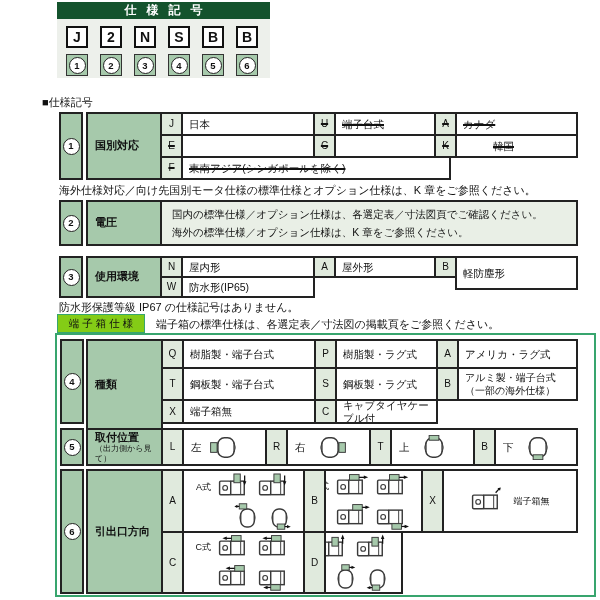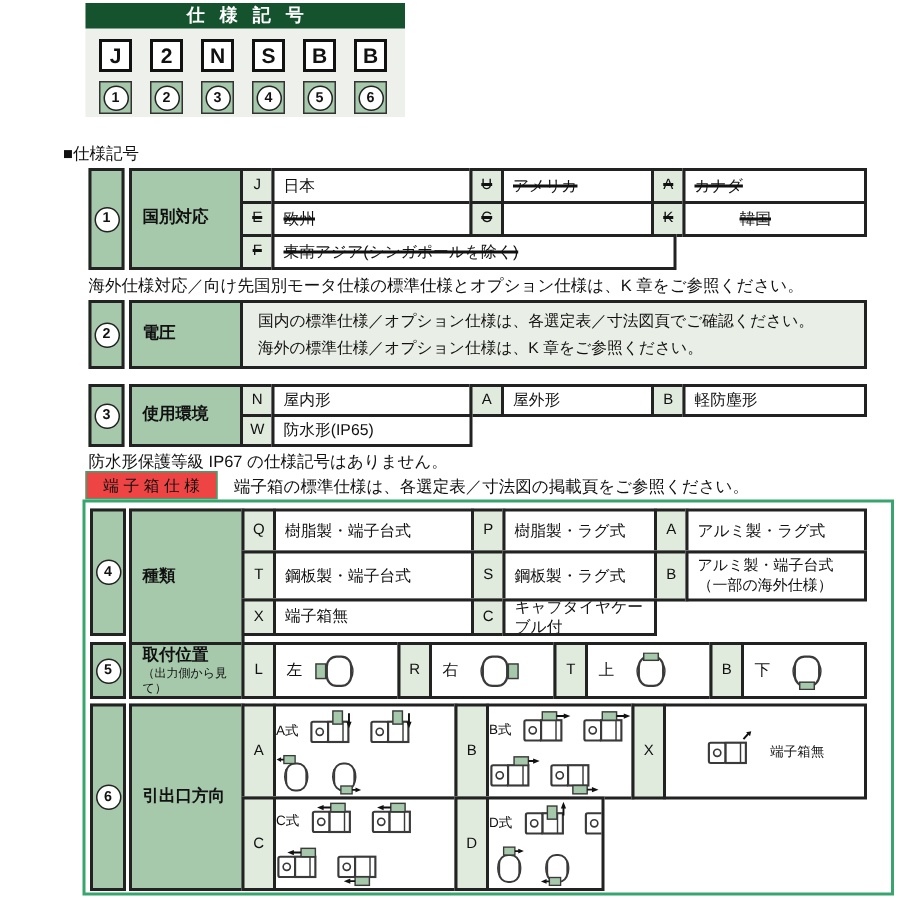--- a/index.html
+++ b/index.html
@@ -27,34 +27,34 @@
   .coderow.digits{margin-top:6px;}
   .codeL{width:22px;height:22px;box-sizing:border-box;border:2px solid #111;background:#fff;
          font-weight:bold;font-size:14px;display:flex;align-items:center;justify-content:center;}
   .codeN{width:22px;height:22px;box-sizing:border-box;border:1.5px solid #333;background:#a6c9ab;
          display:flex;align-items:center;justify-content:center;}
 
   .heading{position:absolute;left:42px;top:95px;font-size:11px;}
   .note{position:absolute;font-size:11px;}
 
   .tag{position:absolute;left:57px;top:314px;width:88px;height:19px;box-sizing:border-box;
-       border:1.8px solid #38a56e;background:#ef4444;display:flex;align-items:center;justify-content:center;
+       border:1.8px solid #38a56e;background:#84cc16;display:flex;align-items:center;justify-content:center;
        font-size:10.5px;letter-spacing:3px;text-indent:3px;}
   .greenbox{position:absolute;left:55px;top:333px;width:541px;height:264px;box-sizing:border-box;
             border:2px solid #38a56e;background:#fff;}
 
   .vdesc{background:#e9efe6;flex-direction:column;align-items:flex-start;justify-content:center;
          padding-left:10px;font-size:10.5px;line-height:1.75;}
   .twoline{flex-direction:column;align-items:flex-start;justify-content:center;font-size:10px;line-height:1.3;}
 
   .sub{font-size:8px;font-weight:normal;display:block;}
   .lblcol{flex-direction:column;align-items:flex-start;justify-content:center;font-family:Liberation Serif, serif;}
 
   .mtarea{gap:7px;padding-left:7px;}
-  .dgarea{flex-direction:column;justify-content:center;align-items:flex-start;row-gap:1px;padding:2px 0;}
+  .dgarea{flex-direction:column;justify-content:center;align-items:flex-end;row-gap:1px;padding:2px 10px;}
   .dgrow{display:flex;align-items:center;gap:5px;}
   .dgl{font-size:9px;margin-right:2px;white-space:nowrap;}
   .xtext{font-size:9px;margin-left:8px;}
 
   
   .mo{fill:#fff;stroke:#3a3a3a;stroke-width:1.8;}
   .mo2{fill:none;stroke:#3a3a3a;stroke-width:1.4;}
   .ml{fill:none;stroke:#3a3a3a;stroke-width:1.2;}
   .gb{fill:#a6c9ab;stroke:#3a3a3a;stroke-width:1.2;}
   .ar{fill:none;stroke:#111;stroke-width:1.6;}
@@ -107,33 +107,30 @@
   <div class="c k" style="left:160px;top:112px;width:23px;height:24px;">
       <span>J</span>
     </div>
   <div class="c d" style="left:181px;top:112px;width:134px;height:24px;">
       <span>日本</span>
     </div>
   <div class="c k" style="left:313px;top:112px;width:23px;height:24px;">
       <span class="struck">U</span>
     </div>
   <div class="c d" style="left:334px;top:112px;width:102px;height:24px;">
-      <span class="struck">アメリカ</span>
+      <span class="struck">端子台式</span>
     </div>
   <div class="c k" style="left:434px;top:112px;width:23px;height:24px;">
       <span class="struck">A</span>
     </div>
   <div class="c d" style="left:455px;top:112px;width:123px;height:24px;">
       <span class="struck">カナダ</span>
     </div>
   <div class="c k" style="left:160px;top:134px;width:23px;height:24px;">
       <span class="struck">E</span>
-    </div>
-  <div class="c d" style="left:181px;top:134px;width:134px;height:24px;">
-      <span class="struck">欧州</span>
     </div>
   <div class="c k" style="left:313px;top:134px;width:23px;height:24px;">
       <span class="struck">C</span>
     </div>
   <div class="c k" style="left:434px;top:134px;width:23px;height:24px;">
       <span class="struck">K</span>
     </div>
   <div class="c d" style="left:455px;top:134px;width:123px;height:24px;padding-left:36px;">
       <span class="struck">韓国</span>
     </div>
@@ -156,39 +153,39 @@
 
   <div class="c numcell" style="left:59px;top:256px;width:24px;height:42px;">
       <span class="cn">3</span>
     </div>
   <div class="c lbl" style="left:86px;top:256px;width:76px;height:42px;">使用環境</div>
   <div class="c k" style="left:160px;top:256px;width:23px;height:22px;">N</div>
   <div class="c d" style="left:181px;top:256px;width:134px;height:22px;">屋内形</div>
   <div class="c k" style="left:313px;top:256px;width:23px;height:22px;">A</div>
   <div class="c d" style="left:334px;top:256px;width:102px;height:22px;">屋外形</div>
   <div class="c k" style="left:434px;top:256px;width:23px;height:22px;">B</div>
-  <div class="c d" style="left:455px;top:256px;width:123px;height:22px;">軽防塵形</div>
+  <div class="c d" style="left:455px;top:256px;width:123px;height:34px;">軽防塵形</div>
   <div class="c k" style="left:160px;top:276px;width:23px;height:22px;">W</div>
   <div class="c d" style="left:181px;top:276px;width:134px;height:22px;">防水形(IP65)</div>
   <div class="note" style="left:59px;top:300px;">防水形保護等級 IP67 の仕様記号はありません。</div>
 
   <div class="tag">端子箱仕様</div>
   <div class="note" style="left:156px;top:317px;">端子箱の標準仕様は、各選定表／寸法図の掲載頁をご参照ください。</div>
   <div class="greenbox"></div>
 
   <div class="c numcell" style="left:60px;top:339px;width:24px;height:85px;">
       <span class="cn">4</span>
     </div>
   <div class="c lbl" style="left:86px;top:339px;width:77px;height:92px;">種類</div>
   <div class="c k" style="left:161px;top:339px;width:23px;height:30px;">Q</div>
   <div class="c d" style="left:182px;top:339px;width:134px;height:30px;">樹脂製・端子台式</div>
   <div class="c k" style="left:314px;top:339px;width:23px;height:30px;">P</div>
   <div class="c d" style="left:335px;top:339px;width:103px;height:30px;">樹脂製・ラグ式</div>
   <div class="c k" style="left:436px;top:339px;width:23px;height:30px;">A</div>
-  <div class="c d" style="left:457px;top:339px;width:121px;height:30px;">アルミ製・ラグ式</div>
+  <div class="c d" style="left:457px;top:339px;width:121px;height:30px;">アメリカ・ラグ式</div>
   <div class="c k" style="left:161px;top:367px;width:23px;height:34px;">T</div>
   <div class="c d" style="left:182px;top:367px;width:134px;height:34px;">鋼板製・端子台式</div>
   <div class="c k" style="left:314px;top:367px;width:23px;height:34px;">S</div>
   <div class="c d" style="left:335px;top:367px;width:103px;height:34px;">鋼板製・ラグ式</div>
   <div class="c k" style="left:436px;top:367px;width:23px;height:34px;">B</div>
   <div class="c d twoline" style="left:457px;top:367px;width:121px;height:34px;padding-left:6px;">
     <span>アルミ製・端子台式</span>
     <span>（一部の海外仕様）</span>
   </div>
   <div class="c k" style="left:161px;top:399px;width:23px;height:25px;">X</div>

